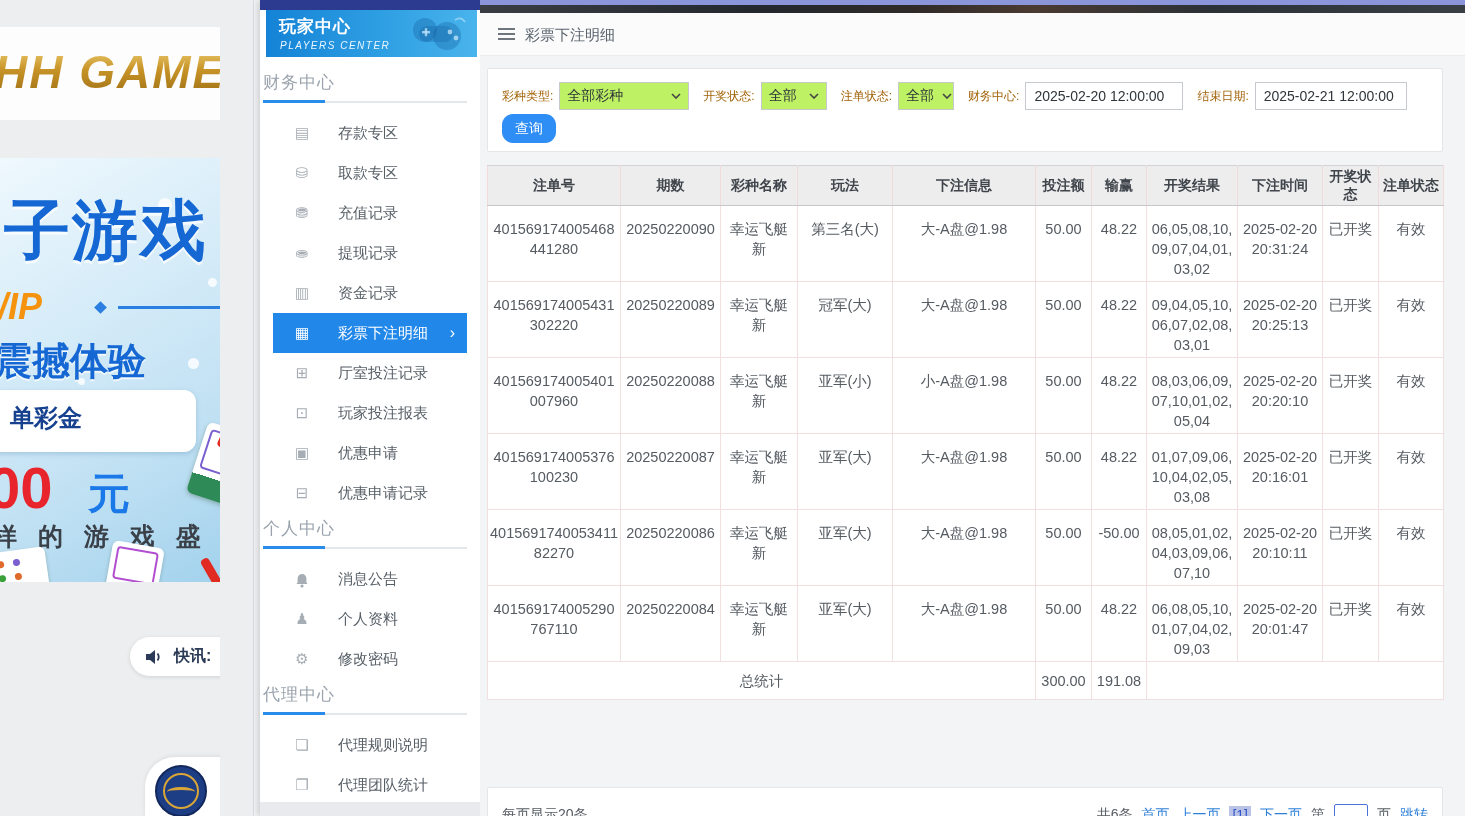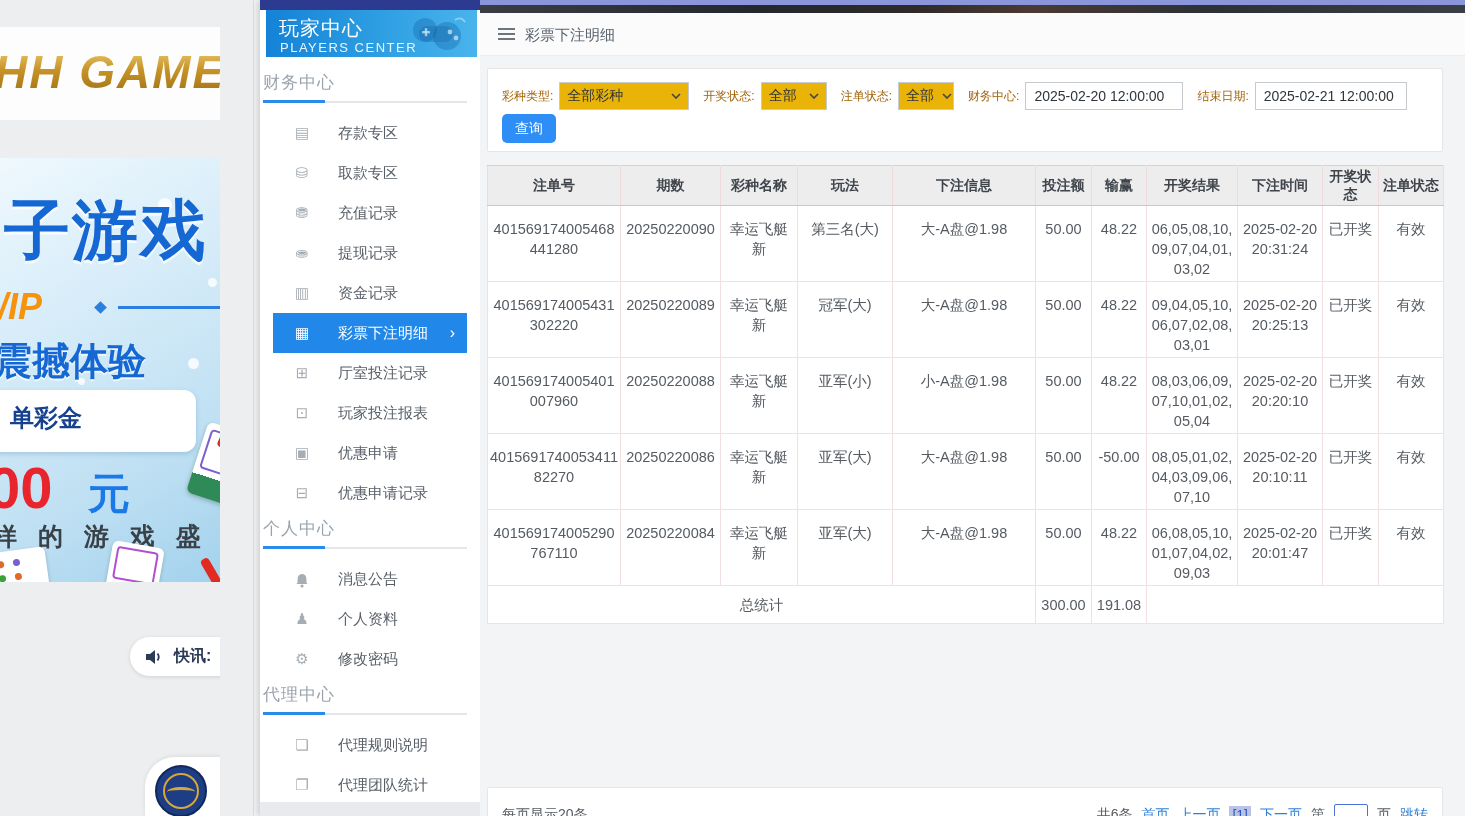--- a/index.html
+++ b/index.html
@@ -36,22 +36,22 @@
   .club-logo { position:absolute; left:10px; top:8px; width:52px; height:52px; border-radius:50%; background:#1d3d85; border:2px solid #12285c; }
   .club-ring { position:absolute; left:6px; top:6px; width:36px; height:36px; border:2px solid #d9a637; border-radius:50%; }
   .club-bridge { position:absolute; left:10px; top:20px; width:28px; height:10px; border-top:3px solid #d9a637; border-radius:50% 50% 0 0; }
   .club-text { position:absolute; left:74px; top:18px; font-size:21px; font-weight:900; color:#1d3d85; letter-spacing:1px; }
 
   
   #bg-scroll { left:253px; top:0; width:7px; height:816px; background:#f0f1f3; border-left:1px solid #dadcdf; }
   #sidebar { left:260px; top:0; width:220px; height:816px; background:#ffffff; box-shadow:-2px 0 6px rgba(0,0,0,.15); }
   .sb-navy { position:absolute; left:0; top:0; width:220px; height:10px; background:#2c3b90; }
   .sb-header { position:absolute; left:6px; top:10px; width:211px; height:47px; background:linear-gradient(90deg,#1482d6 0%,#2f9fe3 55%,#49b4ec 100%); overflow:hidden; }
-  .sb-title { position:absolute; left:13px; top:5px; font-size:20px; font-weight:normal; color:#ffffff; letter-spacing:1px; }
-  .sb-sub { position:absolute; left:14px; top:30px; font-size:13px; color:#eaf6ff; letter-spacing:1.5px; }
+  .sb-title { position:absolute; left:13px; top:5px; font-size:17px; font-weight:bold; color:#ffffff; letter-spacing:1px; }
+  .sb-sub { position:absolute; left:14px; top:30px; font-size:10px; color:#eaf6ff; letter-spacing:1.5px;font-style:italic; }
   .gamepad { position:absolute; right:8px; top:4px; opacity:.85; }
   .sb-section { margin:14px 13px 0 3px; }
   .sb-section-label { font-size:17px; color:#9aa3ad; letter-spacing:1px; }
   .sb-underline { margin-top:7px; height:2px; background:#e4e7ea; position:relative; }
   .sb-underline i { position:absolute; left:0; top:-1px; width:62px; height:3px; background:#2a8cea; }
   .sb-list { margin-top:10px; }
   .mi { height:40px; display:flex; align-items:center; cursor:pointer; margin:0 13px; }
   .mi .ic { width:18px; margin-left:20px; font-size:15px; color:#a6adb4; text-align:center; flex:none; }
   .mi .ml { margin-left:27px; font-size:15px; color:#565e66; }
   .mi.act { background:#2188ea; margin:0 13px; }
@@ -66,24 +66,24 @@
     background:linear-gradient(90deg,#3a3e44 0%,#23282e 28%,#2f2a28 44%,#4a3a32 56%,#2c3136 74%,#3a3f45 100%); }
   .topbar { position:absolute; left:0; top:13px; width:985px; height:43px; background:#fbfbfc; border-bottom:1px solid #ececee; }
   .burger { position:absolute; left:18px; top:15px; width:17px; height:13px; cursor:pointer; }
   .burger i { display:block; height:2px; background:#6e757d; margin-bottom:3px; }
   .page-title { position:absolute; left:45px; top:13px; font-size:15px; color:#5a646e; }
 
   .panel { position:absolute; background:#ffffff; border:1px solid #e5e6e8; border-radius:2px; }
   #filter-panel { left:7px; top:68px; width:956px; height:84px; }
   .f-row { position:absolute; left:14px; top:13px; height:28px; display:flex; align-items:center; white-space:nowrap; }
   .f-label { font-size:12px; color:#a16207; margin-right:6px; }
-  .sel { display:inline-flex; align-items:center; justify-content:space-between; border:1px solid #c6cace; background:#eab308; height:28px; padding:0 7px; font-size:14px; color:#2f353a; cursor:pointer; margin-right:14px; }
+  .sel { display:inline-flex; align-items:center; justify-content:space-between; border:1px solid #c6cace; background:#bef264; height:28px; padding:0 7px; font-size:14px; color:#2f353a; cursor:pointer; margin-right:14px; }
   .sel svg { margin-left:8px; flex:none; }
   .dinput { height:28px; border:1px solid #c6cace; background:#fff; font-size:14px; color:#2f353a; padding:0 8px; margin-right:14px; font-family:"Liberation Sans",sans-serif; }
-  .btn-query { position:absolute; left:14px; top:45px; width:54px; height:29px; background:#2e8ef5; color:#ffffff; font-size:14px; border:none; border-radius:5px; cursor:pointer; }
+  .btn-query { position:absolute; left:14px; top:45px; width:54px; height:29px; background:#2e8ef5; color:#ffffff; font-size:14px; border:none; border-radius:11px; cursor:pointer; }
 
   #bet-table { position:absolute; left:7px; top:165px; width:956px; border-collapse:collapse; table-layout:fixed; background:#ffffff; }
   #bet-table th { background:#ededee; font-size:14px; font-weight:bold; color:#3f454b; height:40px; padding:0;
     border:1px solid #efdbdb; border-top:1px solid #d3d3d5; border-bottom:1px solid #c7c7c9; }
   #bet-table td { border:1px solid #f2dfdf; font-size:14.5px; color:#555b61; text-align:center; vertical-align:top; padding:13px 2px 0 2px; height:76px; line-height:1.38; word-break:break-all; background:#ffffff; }
   #bet-table tr.sumrow td { height:38px; padding:0 2px; vertical-align:middle; }
 
   #pager { left:7px; top:787px; width:956px; height:55px; }
   .pp-left { position:absolute; left:14px; top:18px; font-size:14px; color:#555b61; }
   .pp-right { position:absolute; right:14px; top:16px; display:flex; align-items:center; font-size:14px; color:#555b61; }
@@ -376,20 +376,33 @@
           <td>亚军(小)</td>
           <td>小-A盘@1.98</td>
           <td>50.00</td>
           <td>48.22</td>
           <td>08,03,06,09,07,10,01,02,05,04</td>
           <td>2025-02-20 20:20:10</td>
           <td>已开奖</td>
           <td>有效</td>
         </tr>
         <tr>
+          <td>401569174005376100230</td>
+          <td>20250220087</td>
+          <td>幸运飞艇新</td>
+          <td>亚军(大)</td>
+          <td>大-A盘@1.98</td>
+          <td>50.00</td>
+          <td>48.22</td>
+          <td>01,07,09,06,10,04,02,05,03,08</td>
+          <td>2025-02-20 20:16:01</td>
+          <td>已开奖</td>
+          <td>有效</td>
+        </tr>
+        <tr>
           <td>401569174005341182270</td>
           <td>20250220086</td>
           <td>幸运飞艇新</td>
           <td>亚军(大)</td>
           <td>大-A盘@1.98</td>
           <td>50.00</td>
           <td>-50.00</td>
           <td>08,05,01,02,04,03,09,06,07,10</td>
           <td>2025-02-20 20:10:11</td>
           <td>已开奖</td>

